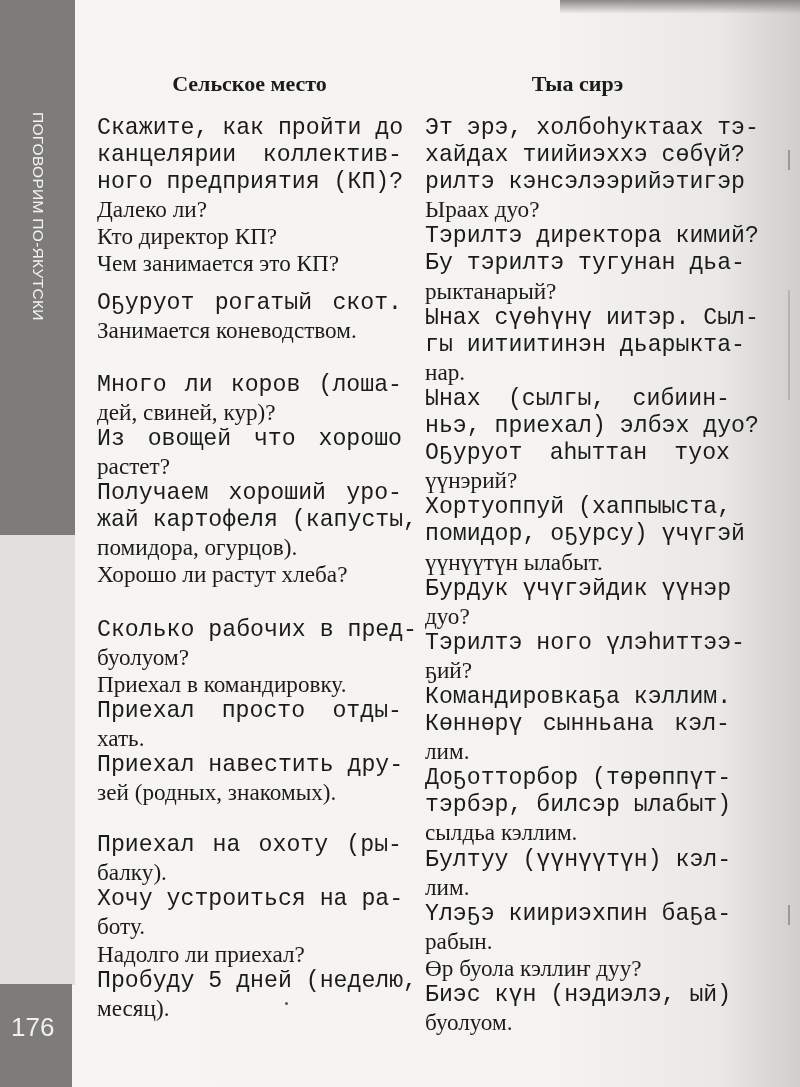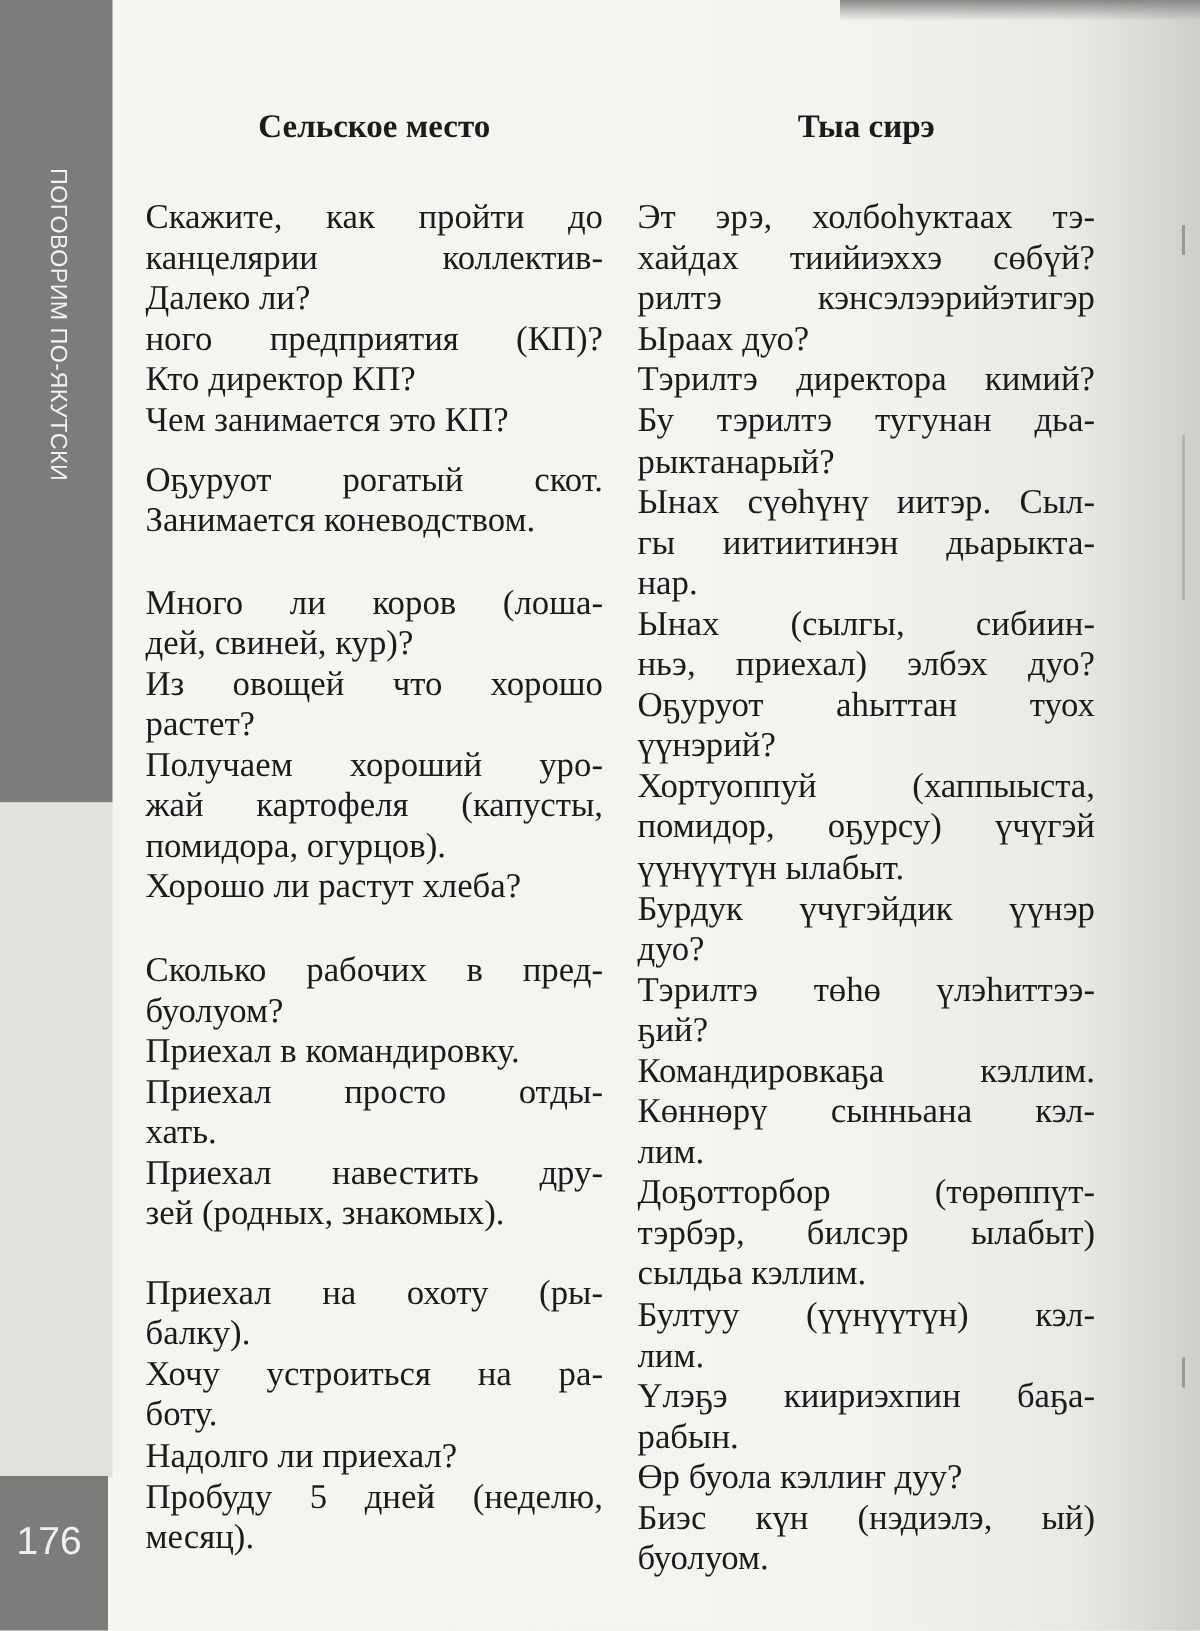--- a/index.html
+++ b/index.html
@@ -43,24 +43,24 @@
     font-size: 26px; color: #f0f0f0; text-align: right;
   }
   .col {
     position: absolute; top: 70px; width: 305px;
     font-size: 23.2px; line-height: 27.1px;
   }
   .col-left { left: 97px; }
   .col-right { left: 425px; }
   .col-head {
     font-weight: bold; text-align: center; font-size: 22px;
-    margin-bottom: 34px; height: 28px; line-height: 28px;
+    margin-bottom: 17px; height: 28px; line-height: 28px;
   }
   .line { display: block; white-space: nowrap; }
-  .line.j { text-align: justify; text-align-last: justify; }
+  .line.j { text-align: justify; text-align-last: justify; font-family: Liberation Mono, monospace; }
   .gap { height: 18px; }
   .dot { position: absolute; width: 3px; height: 3px; border-radius: 50%; background: #555; }
   .binding { position: absolute; left: 788px; width: 2px; background: #9a9996; }
 </style>
 </head>
 <body>
 
 <div class="page">
   <div class="top-shadow"></div>
   <div class="binding" style="top:150px;height:20px;"></div>
@@ -75,22 +75,22 @@
   <div class="page-number">176</div>
 
   <div class="dot" style="left:285px;top:1002px;"></div>
 
   <div class="col col-left">
     <div class="col-head">Сельское место</div>
 
     <div>
       <span class="line j">Скажите, как пройти до</span>
       <span class="line j">канцелярии коллектив-</span>
+      <span class="line j">ного предприятия (КП)?</span>
       <span class="line">Далеко ли?</span>
-      <span class="line j">ного предприятия (КП)?</span>
       <span class="line">Кто директор КП?</span>
       <span class="line">Чем занимается это КП?</span>
     </div>
     <div class="gap" style="height:12px"></div>
     <div>
       <span class="line j">Оҕуруот рогатый скот.</span>
       <span class="line">Занимается коневодством.</span>
     </div>
     <div class="gap" style="height:28px"></div>
     <div>
@@ -139,21 +139,21 @@
     <span class="line">нар.</span>
     <span class="line j">Ынах (сылгы, сибиин-</span>
     <span class="line j">ньэ, приехал) элбэх дуо?</span>
     <span class="line j">Оҕуруот аһыттан туох</span>
     <span class="line">үүнэрий?</span>
     <span class="line j">Хортуоппуй (хаппыыста,</span>
     <span class="line j">помидор, оҕурсу) үчүгэй</span>
     <span class="line">үүнүүтүн ылабыт.</span>
     <span class="line j">Бурдук үчүгэйдик үүнэр</span>
     <span class="line">дуо?</span>
-    <span class="line j">Тэрилтэ төһө үлэһиттээ-</span>
+    <span class="line j">Тэрилтэ ного үлэһиттээ-</span>
     <span class="line">ҕий?</span>
     <span class="line j">Командировкаҕа кэллим.</span>
     <span class="line j">Көннөрү сынньана кэл-</span>
     <span class="line">лим.</span>
     <span class="line j">Доҕотторбор (төрөппүт-</span>
     <span class="line j">тэрбэр, билсэр ылабыт)</span>
     <span class="line">сылдьа кэллим.</span>
     <span class="line j">Бултуу (үүнүүтүн) кэл-</span>
     <span class="line">лим.</span>
     <span class="line j">Үлэҕэ киириэхпин баҕа-</span>

